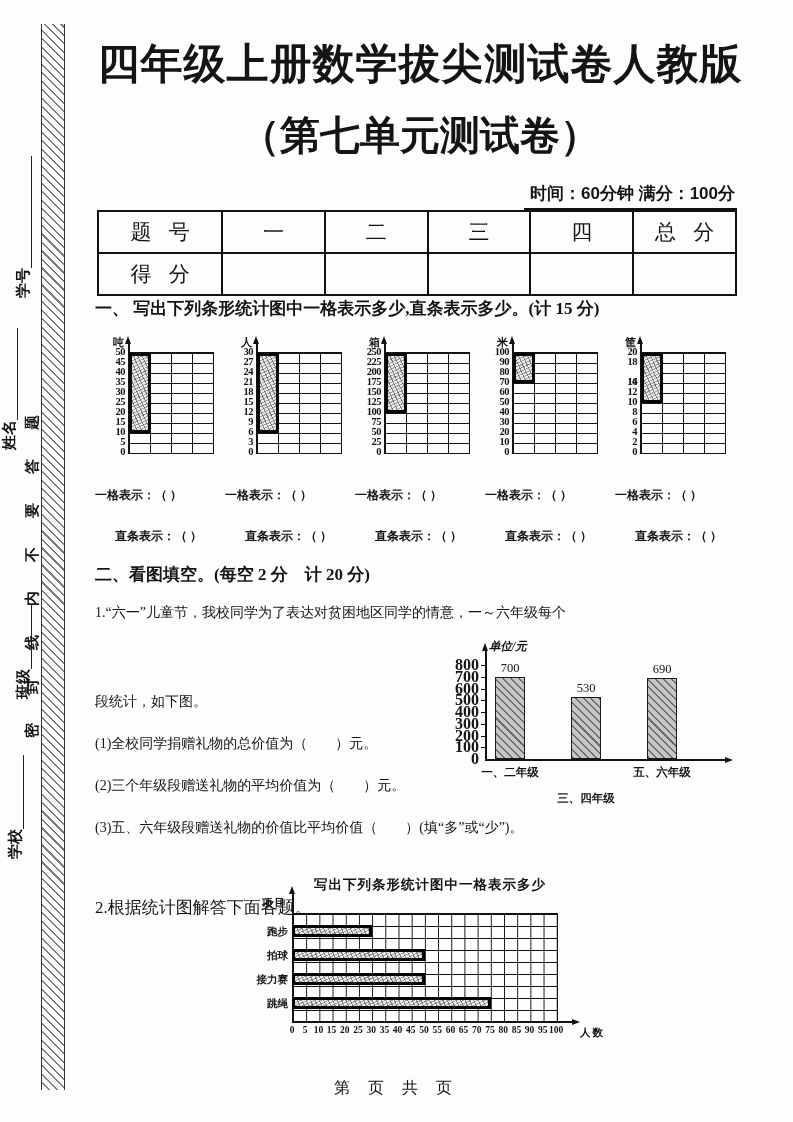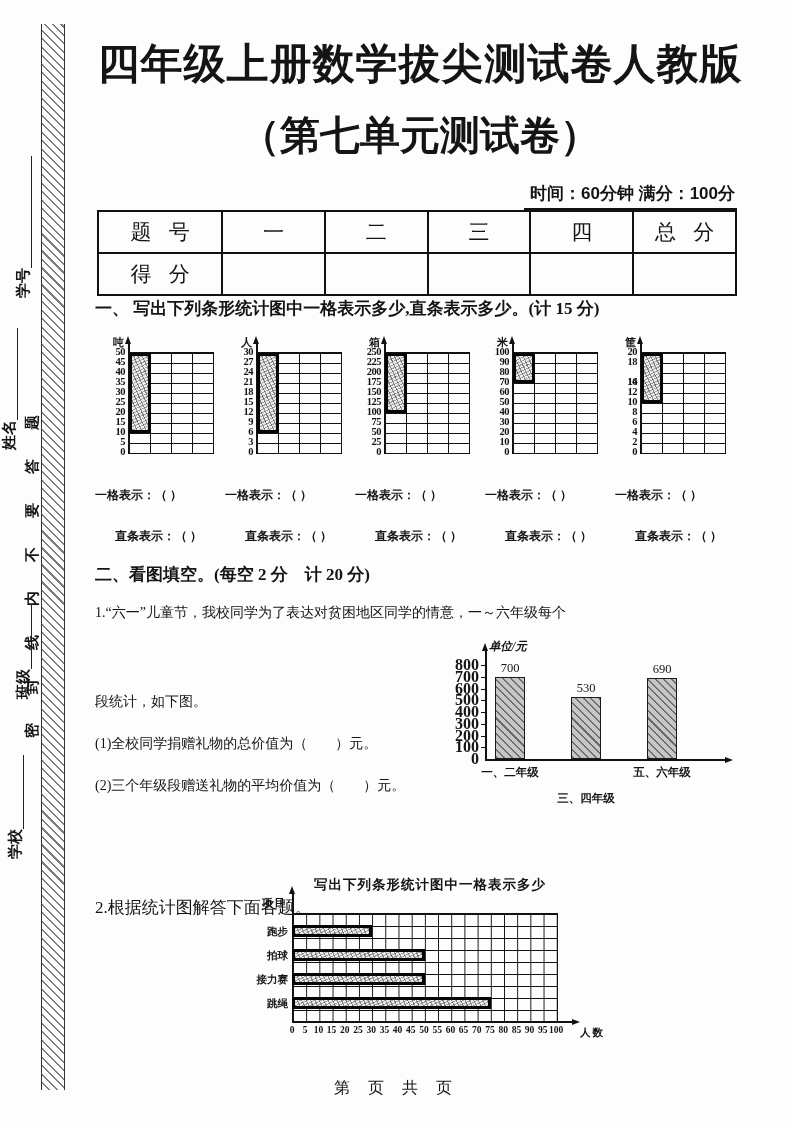--- a/index.html
+++ b/index.html
@@ -235,20 +235,21 @@
     <div>直条表示：（ ）</div>
   </div>
 
   <div class="h-q" style="top:563px;">二、看图填空。(每空 2 分　计 20 分)</div>
 
   <div style="position:absolute;left:95px;top:601px;width:655px;height:245px;">
     <div class="bodyline" style="top:0;">1.“六一”儿童节，我校同学为了表达对贫困地区同学的情意，一～六年级每个</div>
     <div class="bodyline" style="top:89px;">段统计，如下图。</div>
     <div class="bodyline" style="top:131px;">(1)全校同学捐赠礼物的总价值为（　　）元。</div>
     <div class="bodyline" style="top:173px;">(2)三个年级段赠送礼物的平均价值为（　　）元。</div>
+    <div class="bodyline" style="top:215px;">(3)五、六年级段赠送礼物的价值比平均价值（　　）(填“多”或“少”)。</div>
 
     <div class="don">
       <div class="don-ylabel">单位/元</div>
     <div class="axisline" style="left: 42px; top: 8px; width: 1.6px; height: 108px;"></div>
         <div class="arrow-up" style="left: 39px; top: 0px;"></div>
         <div class="axisline" style="left: 42px; top: 116px; width: 242px; height: 1.6px;"></div>
         <div class="arrow-right" style="left: 282px; top: 113.5px;"></div>
         <div class="don-tick" style="top: 110px;">0</div>
         <div class="don-tick" style="top: 98.25px;">100</div>
         <div class="axisline" style="left: 38px; top: 104.25px; width: 4px; height: 1.2px;"></div>

